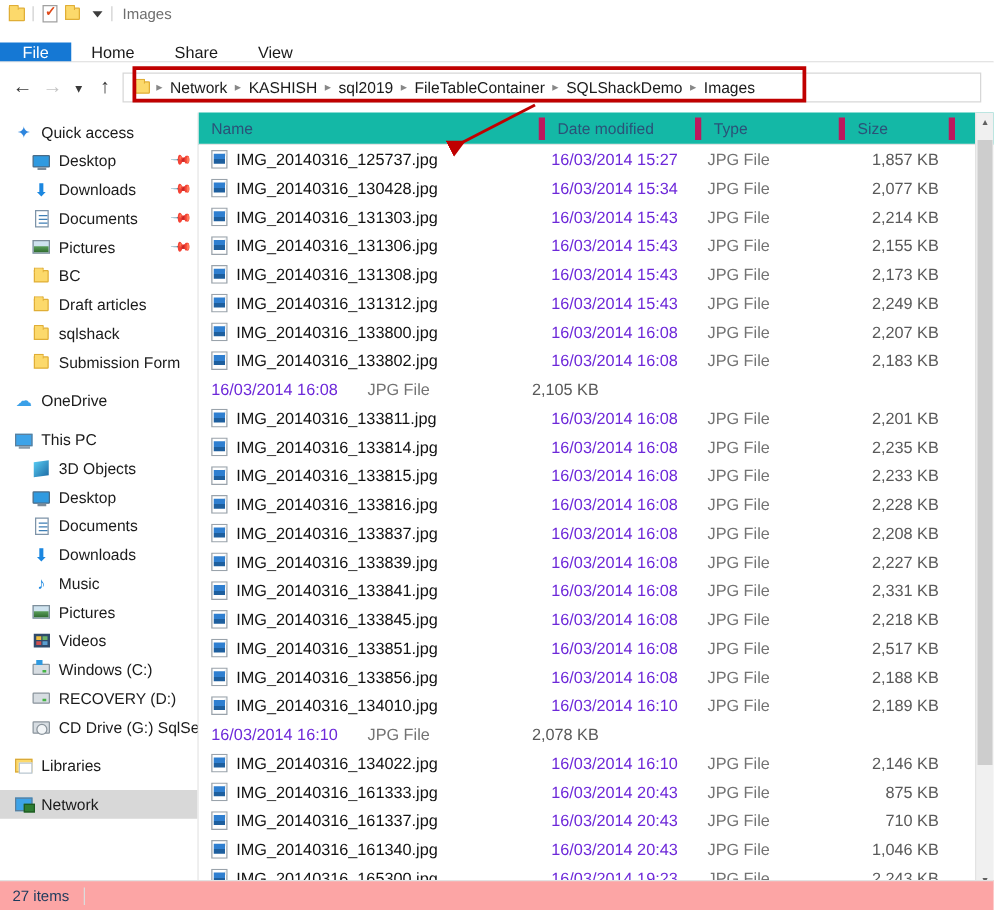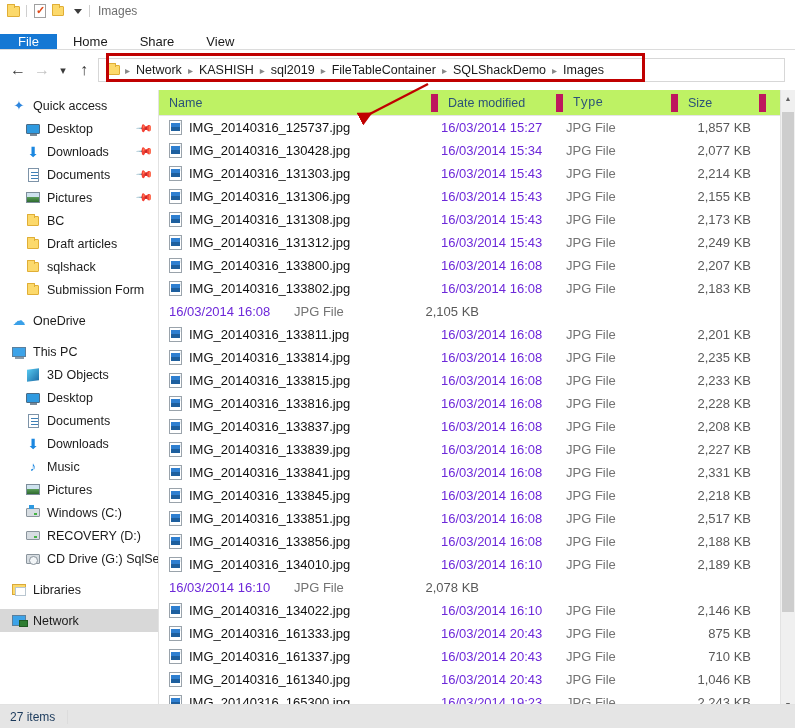--- a/index.html
+++ b/index.html
@@ -197,28 +197,28 @@
   }
   .ic-net::after {
     content: ""; position: absolute; right: -3px; bottom: -2px; width: 7px; height: 5px;
     background: #2e7d32; border: 1px solid #1f5a22;
   }
 
   
   .listpane { flex: 1; display: flex; flex-direction: column; background: #fff; position: relative; }
   .colhead {
     display: flex; height: 26px; align-items: center;
-    border-bottom: 1px solid #e5e5e5; background: #bef264;
+    border-bottom: 1px solid #e5e5e5; background: #14b8a6;
     font-size: 12.5px; color: #2b5278;
   }
-  .colhead .col { padding-left: 10px; border-left: 7px solid #be185d; height: 18px; display:flex; align-items:center; }
+  .colhead .col { padding-left: 10px; border-left: 5px solid #be185d; height: 18px; display:flex; align-items:center; }
   .colhead .col:first-child { border-left: none; }
   .col-name { width: 272px; }
   .col-date { width: 125px; }
-  .col-type { width: 115px; font-family: Liberation Mono, monospace; }
+  .col-type { width: 115px; }
   .col-size { width: 88px; }
   .col-rest { flex: 1; }
 
   .rows { flex: 1; overflow: hidden; }
   .row {
     display: flex; align-items: center; height: 23px; font-size: 13px;
   }
   .row .c { padding-left: 10px; white-space: nowrap; overflow: hidden; }
   .c-name { width: 272px; display: flex; align-items: center; color: #111; }
   .c-date { width: 125px; color: #6d28d9; }
@@ -251,21 +251,21 @@
     position: absolute; left: 0; right: 0; height: 16px;
     display: flex; align-items: center; justify-content: center;
     font-size: 7px; color: #606060;
   }
   .vscroll .sbtn.up { top: 0; }
   .vscroll .sbtn.dn { bottom: 0; }
 
   
   .statusbar {
     position: absolute; left: 0; bottom: 0; width: 795px; height: 24px;
-    border-top: 1px solid #e2e2e2; background: #e5e5e5;
+    border-top: 1px solid #e2e2e2; background: #fca5a5;
     display: flex; align-items: center;
   }
   .status-text { font-size: 12px; color: #1b3a5c; padding-left: 10px; }
   .status-sep { width: 1px; height: 14px; background: #dcdcdc; margin-left: 12px; }
 </style>
 </head>
 <body>
 
 <div id="app">
 
@@ -442,20 +442,26 @@
         <span>Music</span>
       </div>
       <div class="nav-item lvl1">
         <span class="nav-ico">
             <span class="ic-pic"></span>
           </span>
         <span>Pictures</span>
       </div>
       <div class="nav-item lvl1">
         <span class="nav-ico">
+            <span class="ic-video"></span>
+          </span>
+        <span>Videos</span>
+      </div>
+      <div class="nav-item lvl1">
+        <span class="nav-ico">
             <span class="ic-drive win"></span>
           </span>
         <span>Windows (C:)</span>
       </div>
       <div class="nav-item lvl1">
         <span class="nav-ico">
             <span class="ic-drive"></span>
           </span>
         <span>RECOVERY (D:)</span>
       </div>

